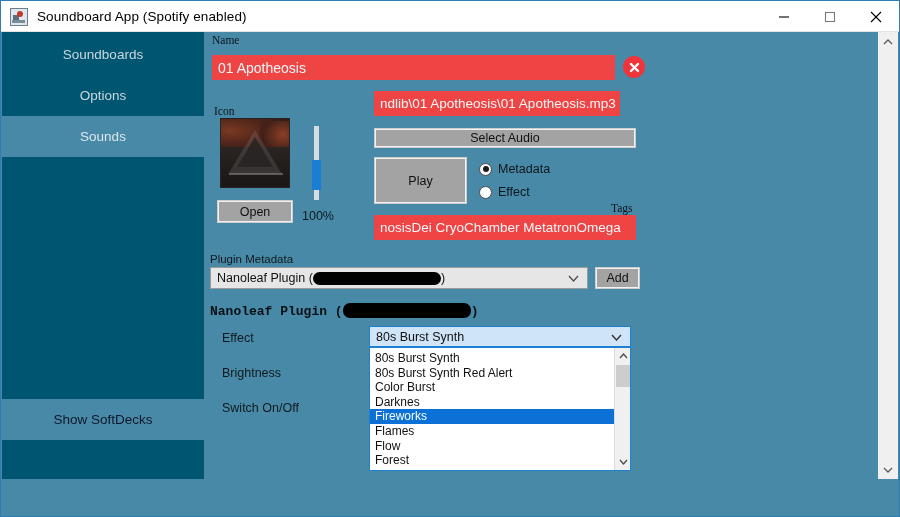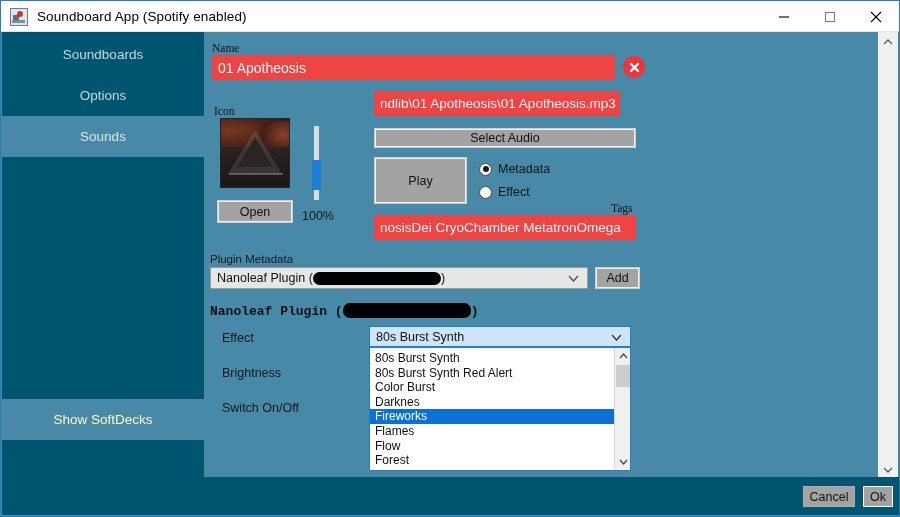--- a/index.html
+++ b/index.html
@@ -89,21 +89,21 @@
   .side-item.active {
     background: #4889a8;
     color: #dbe6ec;
   }
   .side-bottom {
     position: absolute;
     left: 0; bottom: 39px;
     width: 202px; height: 41px;
     background: #4889a8;
     display: flex; align-items: center; justify-content: center;
-    color: #fef9c3;
+    color: #0f172a;
     font-size: 13.5px;
   }
   
   .content {
     position: absolute;
     left: 203px; top: 31px;
     width: 674px; height: 447px;
     background: #4889a8;
   }
   .lbl {
@@ -361,21 +361,21 @@
     <div class="side-item active">
       <span>Sounds</span>
     </div>
     <div class="side-bottom">
       <span>Show SoftDecks</span>
     </div>
   </div>
 
   <div class="content">
 
-    <div class="lbl" style="left:8px; top:10px;">Name</div>
+    <div class="lbl" style="left:8px; top:2px;">Name</div>
     <div class="field" style="left:8px; top:23px; width:403px; height:25px;">01 Apotheosis</div>
     <div class="del-btn" style="left:419px; top:24px;">
       <svg width="13" height="13" viewBox="0 0 13 13">
         <line x1="3" y1="3" x2="10" y2="10" stroke="#fff" stroke-width="2.4" stroke-linecap="round"></line>
         <line x1="10" y1="3" x2="3" y2="10" stroke="#fff" stroke-width="2.4" stroke-linecap="round"></line>
       </svg>
     </div>
 
     <div class="lbl" style="left:10px; top:73px;">Icon</div>
     <div class="iconimg" style="left:16px; top:86px;">
@@ -472,18 +472,14 @@
           <polyline points="1,5 5,1 9,5" fill="none" stroke="#5a5a5a" stroke-width="1.3"></polyline>
         </svg>
     </div>
     <div class="arw" style="bottom:0;">
       <svg width="10" height="6" viewBox="0 0 10 6">
           <polyline points="1,1 5,5 9,1" fill="none" stroke="#5a5a5a" stroke-width="1.3"></polyline>
         </svg>
     </div>
   </div>
 
-  <div class="bottombar">
-    <div class="btn" style="left:801px; width:52px;">Cancel</div>
-    <div class="btn ok-btn" style="left:861px; width:30px;">Ok</div>
-  </div>
 
 </div>
 
 </body></html>

